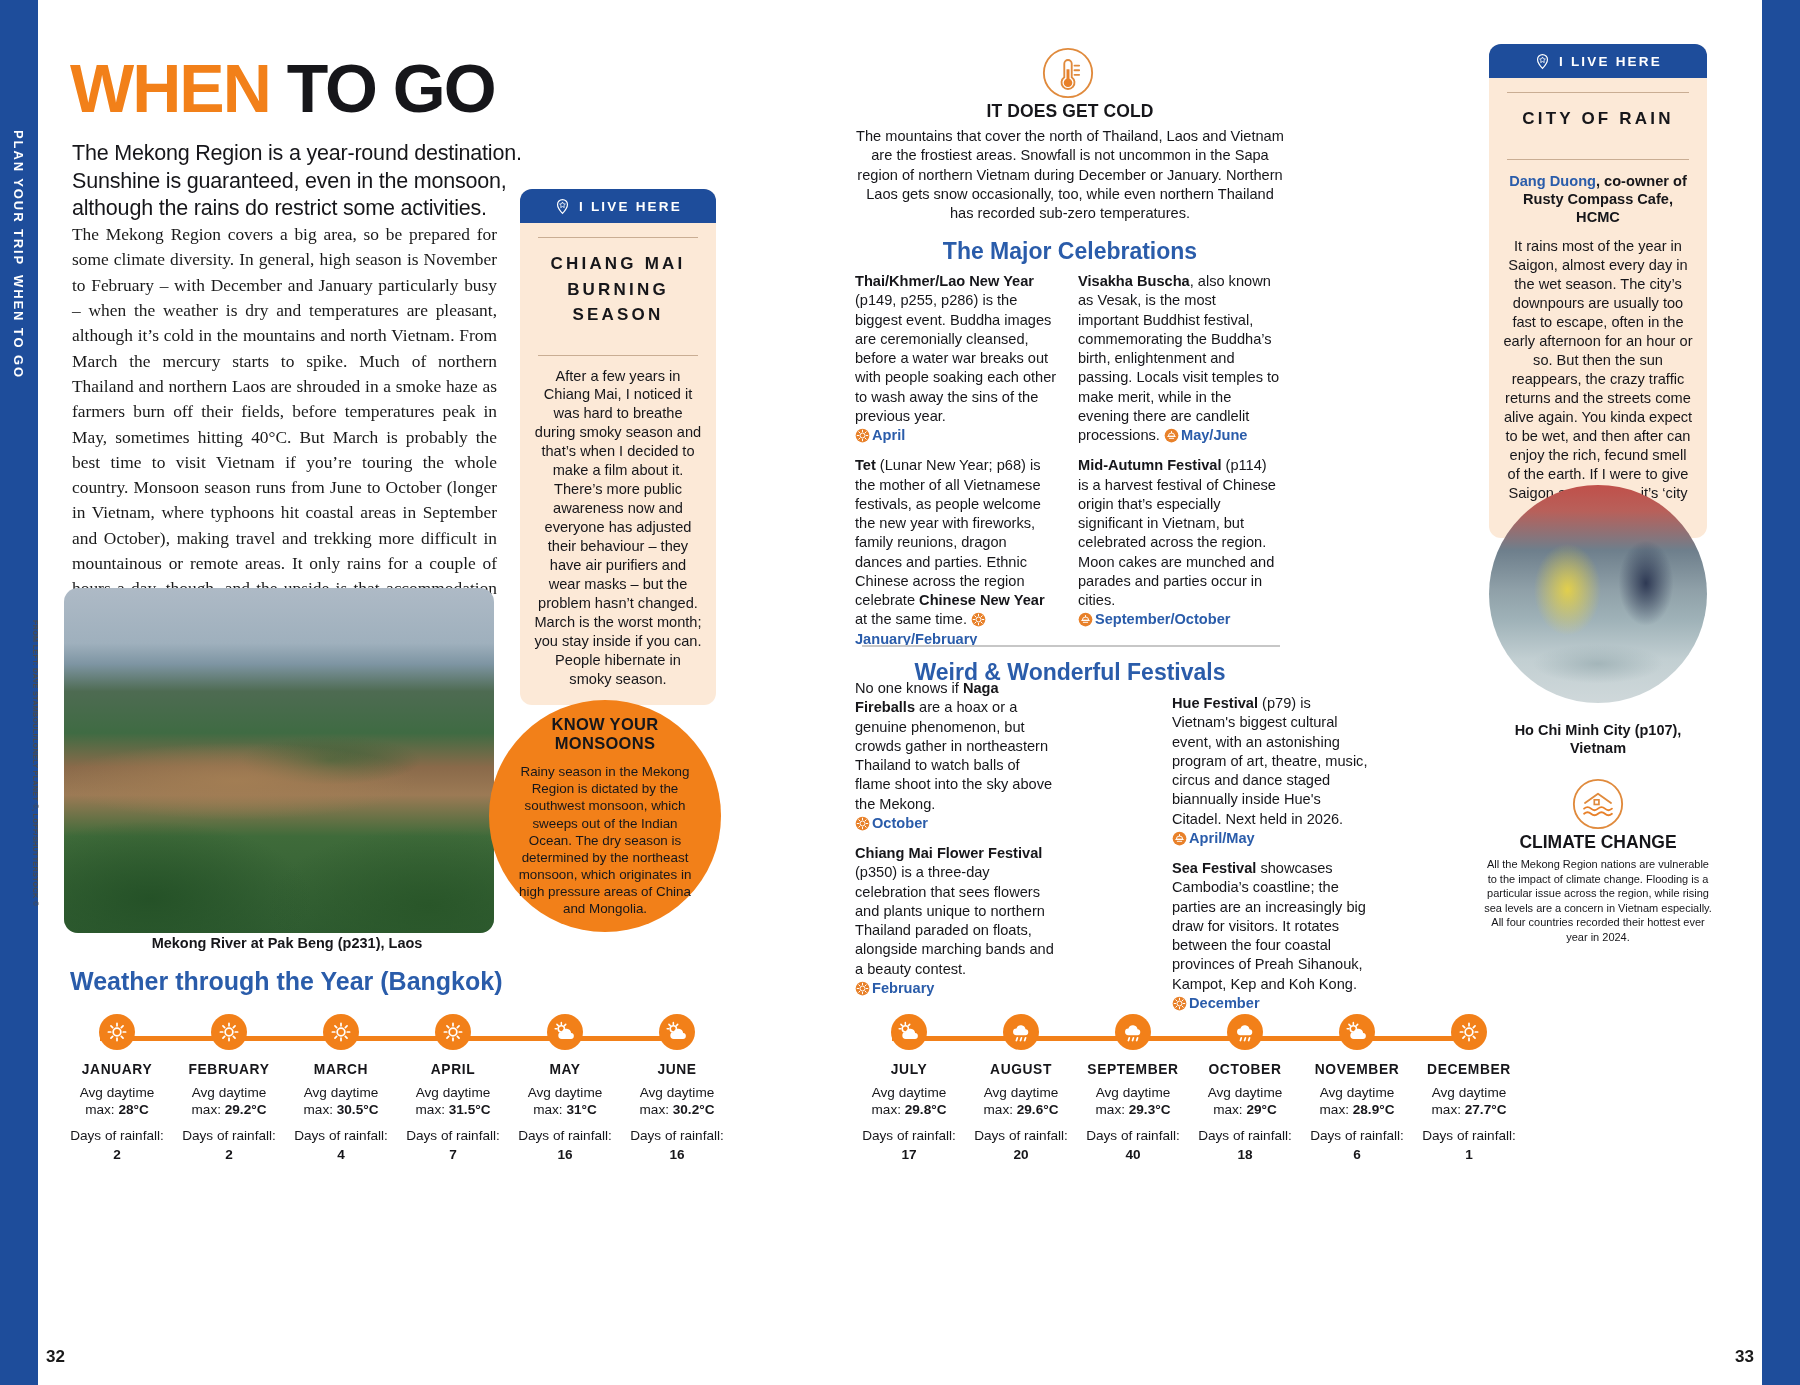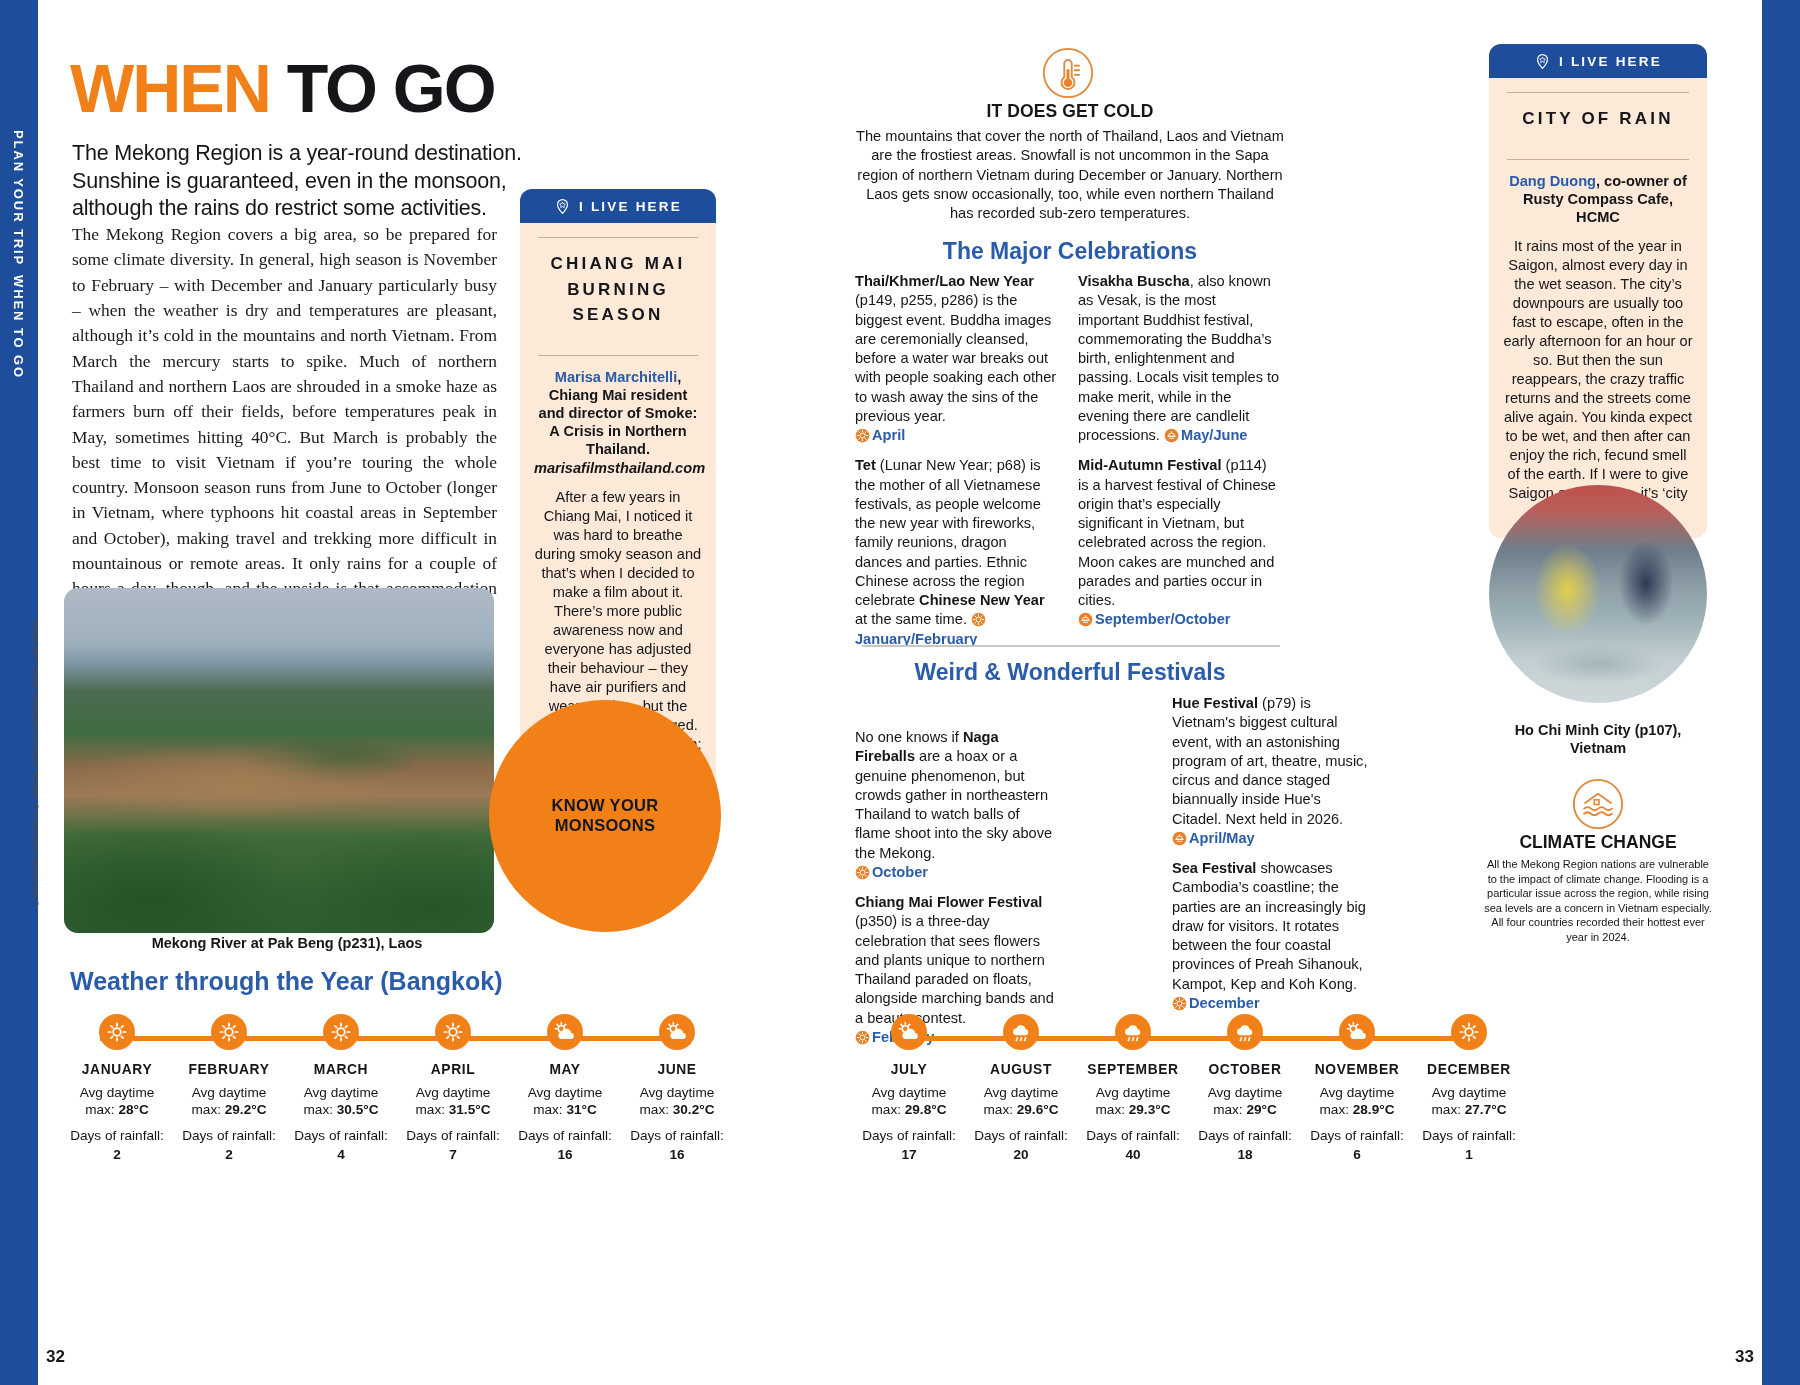--- a/index.html
+++ b/index.html
@@ -400,30 +400,27 @@
     <svg width="17" height="17" viewBox="0 0 24 24">
       <path d="M12 2.2c-3.9 0-7 3-7 6.8 0 5 7 12.8 7 12.8s7-7.8 7-12.8c0-3.8-3.1-6.8-7-6.8z" fill="none" stroke="#fff" stroke-width="1.7"></path>
       <path d="M12 5.6l1.25 2.6 2.8.4-2.03 2 .48 2.85L12 12.1l-2.5 1.35.48-2.85-2.03-2 2.8-.4z" fill="none" stroke="#fff" stroke-width="1.2"></path>
     </svg>
     <span>I LIVE HERE</span>
   </div>
   <div class="ilh-body">
     <div class="ilh-rule"></div>
     <div class="ilh-title">CHIANG MAI BURNING SEASON</div>
     <div class="ilh-rule"></div>
-    <div class="ilh-byline">
-      <span class="nm">Marisa Marchitelli</span><span>, Chiang Mai resident and director of Smoke: A Crisis in Northern Thailand.</span>
-      <span class="site">marisafilmsthailand.com</span>
-    </div>
     <div class="ilh-quote">After a few years in Chiang Mai, I noticed it was hard to breathe during smoky season and that’s when I decided to make a film about it. There’s more public awareness now and everyone has adjusted their behaviour – they have air purifiers and wear masks – but the problem hasn’t changed. March is the worst month; you stay inside if you can. People hibernate in smoky season.</div>
   </div>
 </div>
 
 <div class="monsoon-circle">
   <div class="monsoon-title">KNOW YOUR MONSOONS</div>
+  <div class="monsoon-text">Rainy season in the Mekong Region is dictated by the southwest monsoon, which sweeps out of the Indian Ocean. The dry season is determined by the northeast monsoon, which originates in high pressure areas of China and Mongolia.</div>
 </div>
 
 <svg class="cold-icon" viewBox="0 0 56 56">
   <circle cx="28" cy="28" r="26" fill="none" stroke="#e08a3c" stroke-width="2"></circle>
   <path d="M28 14a4 4 0 0 0-4 4v14.5a7 7 0 1 0 8 0V18a4 4 0 0 0-4-4z" fill="none" stroke="#e08a3c" stroke-width="2"></path>
   <circle cx="28" cy="38.5" r="4.6" fill="#e8812a"></circle>
   <rect x="26.4" y="24" width="3.2" height="13" fill="#e8812a"></rect>
   <path d="M35 20h5M35 25h5M35 30h5" stroke="#e08a3c" stroke-width="2" stroke-linecap="round"></path>
 </svg>
 <div class="cold-title">IT DOES GET COLD</div>
@@ -470,21 +467,21 @@
         <path d="M6 13.6h12M12 5.6v2.2" stroke="#fff" stroke-width="1.5" stroke-linecap="round"></path>
         <path d="M8.5 16.5h7" stroke="#fff" stroke-width="1.5" stroke-linecap="round"></path>
       </svg><span class="when">September/October</span>
   </p>
 </div>
 
 <div class="hr-line" style="top:645px;"></div>
 
 <div class="sec-heading" style="top:659px;">Weird &amp; Wonderful Festivals</div>
 
-<div class="col2" style="left:855px; top:728px;">
+<div class="col2" style="left:855px; top:679px;">
   <p>
     <span>No one knows if </span><b>Naga Fireballs</b><span> are a hoax or a genuine phenomenon, but crowds gather in northeastern Thailand to watch balls of flame shoot into the sky above the Mekong.</span><br>
     <svg class="badge" viewBox="0 0 24 24">
         <circle cx="12" cy="12" r="11" fill="#e8812a"></circle>
         <circle cx="12" cy="12" r="4" fill="none" stroke="#fff" stroke-width="1.6"></circle>
         <g stroke="#fff" stroke-width="1.6" stroke-linecap="round">
           <path d="M12 3.5v2.4M12 18.1v2.4M3.5 12h2.4M18.1 12h2.4M6 6l1.7 1.7M16.3 16.3L18 18M18 6l-1.7 1.7M7.7 16.3L6 18"></path>
         </g>
       </svg><span class="when">October</span>
   </p>

